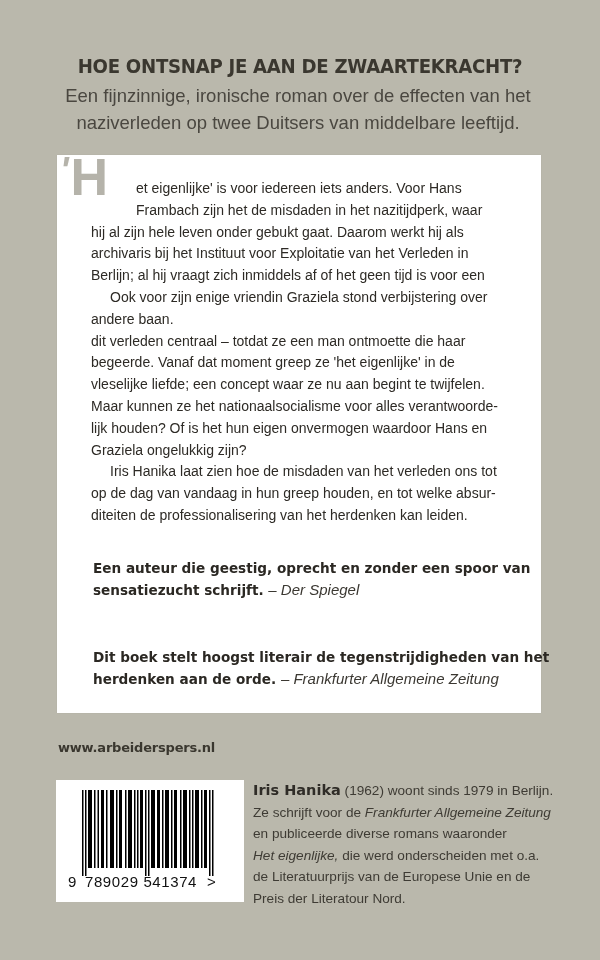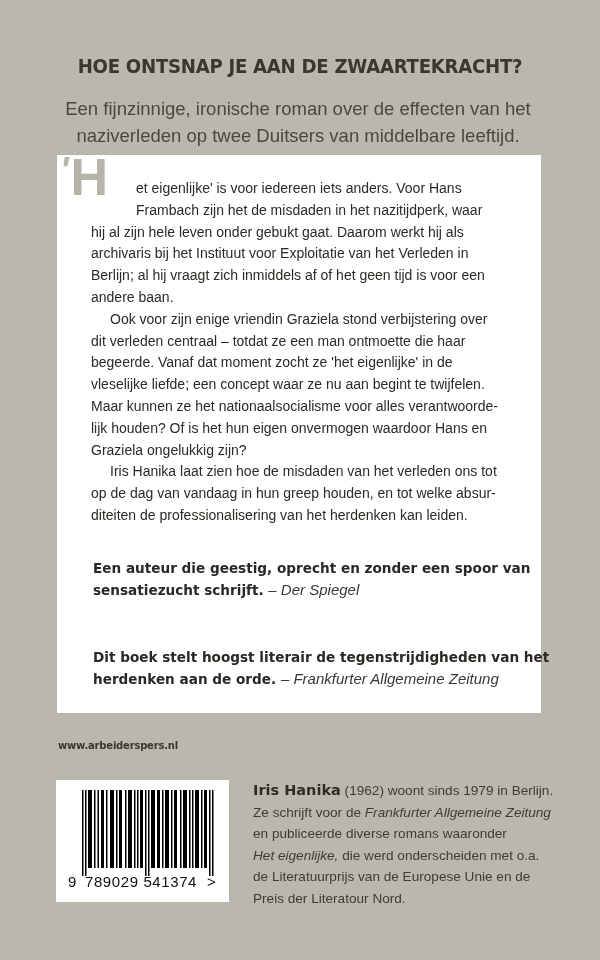--- a/index.html
+++ b/index.html
@@ -24,21 +24,21 @@
       font-family: "DejaVu Sans", sans-serif;
       font-weight: bold;
       font-size: 19.5px;
       letter-spacing: -0.3px;
       color: #3a372f;
       transform: scaleX(0.93);
       transform-origin: center;
     }
     .subtitle {
       position: absolute;
-      top: 95px;
+      top: 82px;
       left: 0;
       width: 596px;
       text-align: center;
       font-family: "Liberation Sans", sans-serif;
       font-size: 18.5px;
       line-height: 27px;
       color: #4a4740;
     }
     .subtitle span { display: block; }
     .card {
@@ -100,29 +100,29 @@
       text-align: right;
     }
     .quote-1 { top: 402px; }
     .quote-2 { top: 483px; margin-top: 8px; }
     .website {
       position: absolute;
       left: 58px;
       top: 740px;
       font-family: "DejaVu Sans", sans-serif;
       font-weight: bold;
-      font-size: 10px;
+      font-size: 13px;
       color: #3a372f;
       letter-spacing: -0.2px;
     }
     .barcode-box {
       position: absolute;
       left: 56px;
       top: 780px;
-      width: 173px;
+      width: 188px;
       height: 122px;
       background: #ffffff;
     }
     .barcode-bars {
       position: absolute;
       left: 26px;
       top: 10px;
       width: 132px;
       height: 86px;
     }
@@ -173,25 +173,25 @@
   <div class="card">
     <div class="dropcap">
       <span class="apos">'</span><span>H</span>
     </div>
     <div class="body-text">
       <span class="line drop-line">et eigenlijke' is voor iedereen iets anders. Voor Hans</span>
       <span class="line drop-line">Frambach zijn het de misdaden in het nazitijdperk, waar</span>
       <span class="line">hij al zijn hele leven onder gebukt gaat. Daarom werkt hij als</span>
       <span class="line">archivaris bij het Instituut voor Exploitatie van het Verleden in</span>
       <span class="line">Berlijn; al hij vraagt zich inmiddels af of het geen tijd is voor een</span>
+      <span class="line indent">Ook voor zijn enige vriendin Graziela stond verbijstering over</span>
+
       <span class="line">andere baan.</span>
-
-      <span class="line indent">Ook voor zijn enige vriendin Graziela stond verbijstering over</span>
       <span class="line">dit verleden centraal – totdat ze een man ontmoette die haar</span>
-      <span class="line">begeerde. Vanaf dat moment zocht ze 'het eigenlijke' in de</span>
+      <span class="line">begeerde. Vanaf dat moment greep ze 'het eigenlijke' in de</span>
       <span class="line">vleselijke liefde; een concept waar ze nu aan begint te twijfelen.</span>
       <span class="line">Maar kunnen ze het nationaalsocialisme voor alles verantwoorde-</span>
       <span class="line">lijk houden? Of is het hun eigen onvermogen waardoor Hans en</span>
       <span class="line">Graziela ongelukkig zijn?</span>
 
       <span class="line indent">Iris Hanika laat zien hoe de misdaden van het verleden ons tot</span>
       <span class="line">op de dag van vandaag in hun greep houden, en tot welke absur-</span>
       <span class="line">diteiten de professionalisering van het herdenken kan leiden.</span>
     </div>
 

